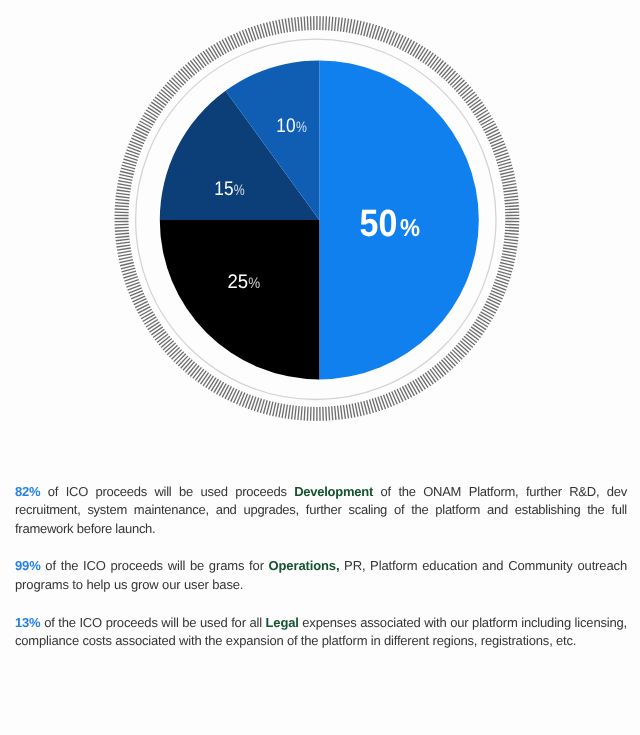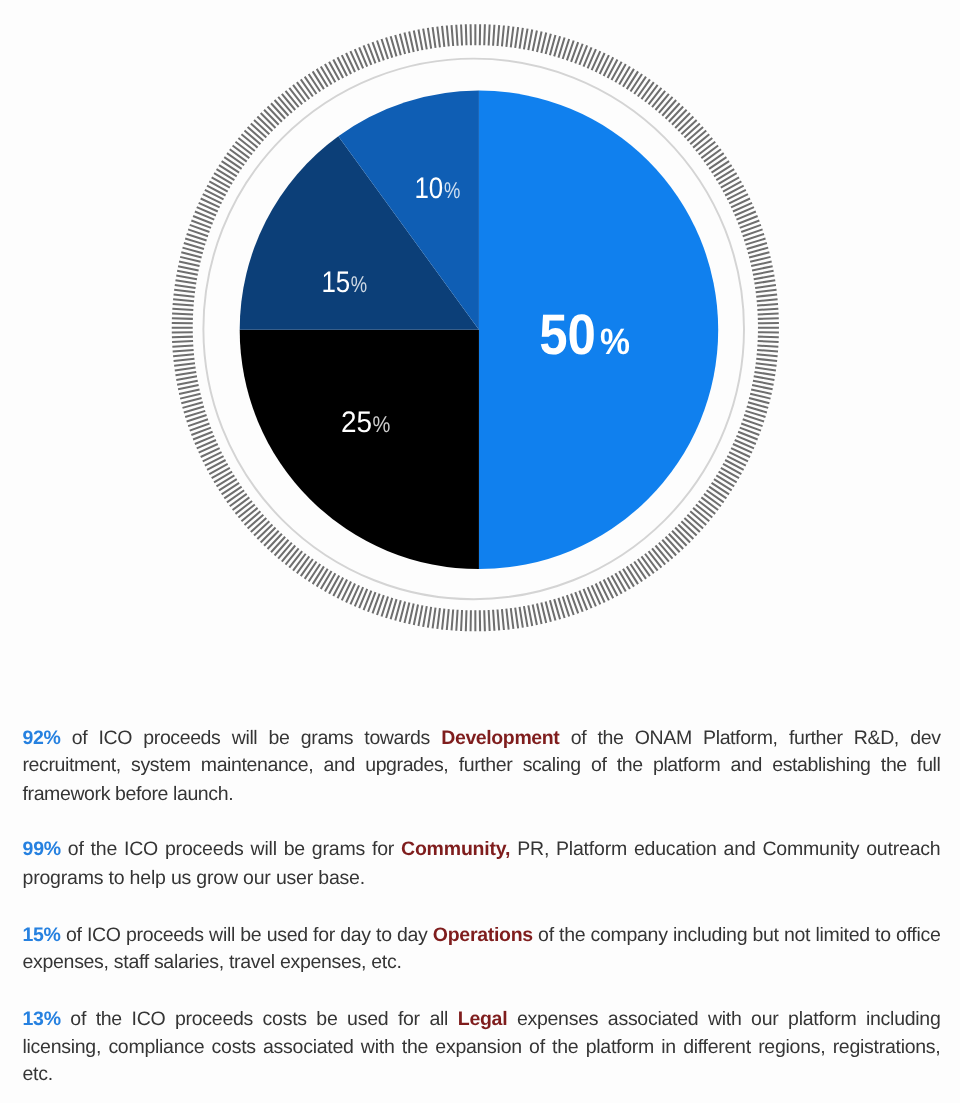--- a/index.html
+++ b/index.html
@@ -46,21 +46,21 @@
     font-size: 13px;
     line-height: 18.6px;
     color: #353535;
     letter-spacing: -0.255px;
     hyphens: manual;
     -webkit-hyphens: manual;
     text-align: justify;
   }
   .legend-item:last-child { margin-bottom: 0; }
   .pct { font-weight: bold; color: #2681e0; }
-  .term { font-weight: bold; color: #7f1d1d; }
+  .term { font-weight: bold; color: #14532d; }
 </style>
 </head>
 <body>
 
 <div id="page">
 
   <div id="chart-area">
     <svg id="pie-svg" width="640" height="455" viewBox="0 0 640 455">
       <g id="ring-layer">
           <path d="M316.90 30.10L316.90 16.10M319.86 30.12L320.08 16.12M322.82 30.19L323.26 16.20M325.77 30.31L326.43 16.32M328.73 30.47L329.61 16.50M331.68 30.68L332.78 16.72M334.63 30.94L335.95 17.00M337.57 31.24L339.11 17.32M340.51 31.59L342.27 17.70M343.45 31.98L345.42 18.12M346.37 32.42L348.56 18.59M349.29 32.91L351.70 19.11M352.20 33.44L354.83 19.69M355.11 34.01L357.94 20.31M358.00 34.64L361.05 20.97M360.88 35.31L364.15 21.69M363.75 36.02L367.23 22.46M366.61 36.78L370.31 23.27M369.46 37.58L373.37 24.14M372.30 38.43L376.41 25.05M375.12 39.32L379.45 26.01M377.93 40.26L382.46 27.01M380.72 41.24L385.46 28.07M383.49 42.26L388.44 29.17M386.25 43.33L391.41 30.31M389.00 44.44L394.36 31.51M391.72 45.60L397.28 32.75M394.43 46.79L400.19 34.03M397.12 48.03L403.08 35.36M399.78 49.31L405.94 36.74M402.43 50.63L408.79 38.16M405.06 52.00L411.61 39.63M407.66 53.40L414.41 41.14M410.24 54.85L417.18 42.69M412.80 56.34L419.93 44.29M415.34 57.86L422.65 45.93M417.85 59.43L425.35 47.61M420.34 61.03L428.02 49.33M422.80 62.68L430.67 51.10M425.23 64.36L433.28 52.91M427.64 66.08L435.87 54.75M430.02 67.84L438.43 56.64M432.37 69.63L440.95 58.57M434.70 71.47L443.45 60.54M436.99 73.34L445.91 62.55M439.26 75.24L448.35 64.59M441.49 77.18L450.75 66.68M443.70 79.15L453.12 68.80M445.87 81.16L455.45 70.96M448.01 83.21L457.75 73.15M450.12 85.28L460.02 75.38M452.19 87.39L462.25 77.65M454.24 89.53L464.44 79.95M456.25 91.70L466.60 82.28M458.22 93.91L468.72 84.65M460.16 96.14L470.81 87.05M462.06 98.41L472.85 89.49M463.93 100.70L474.86 91.95M465.77 103.03L476.83 94.45M467.56 105.38L478.76 96.97M469.32 107.76L480.65 99.53M471.04 110.17L482.49 102.12M472.72 112.60L484.30 104.73M474.37 115.06L486.07 107.38M475.97 117.55L487.79 110.05M477.54 120.06L489.47 112.75M479.06 122.60L491.11 115.47M480.55 125.16L492.71 118.22M482.00 127.74L494.26 120.99M483.40 130.34L495.77 123.79M484.77 132.97L497.24 126.61M486.09 135.62L498.66 129.46M487.37 138.28L500.04 132.32M488.61 140.97L501.37 135.21M489.80 143.68L502.65 138.12M490.96 146.40L503.89 141.04M492.07 149.15L505.09 143.99M493.14 151.91L506.23 146.96M494.16 154.68L507.33 149.94M495.14 157.47L508.39 152.94M496.08 160.28L509.39 155.95M496.97 163.10L510.35 158.99M497.82 165.94L511.26 162.03M498.62 168.79L512.13 165.09M499.38 171.65L512.94 168.17M500.09 174.52L513.71 171.25M500.76 177.40L514.43 174.35M501.39 180.29L515.09 177.46M501.96 183.20L515.71 180.57M502.49 186.11L516.29 183.70M502.98 189.03L516.81 186.84M503.42 191.95L517.28 189.98M503.81 194.89L517.70 193.13M504.16 197.83L518.08 196.29M504.46 200.77L518.40 199.45M504.72 203.72L518.68 202.62M504.93 206.67L518.90 205.79M505.09 209.63L519.08 208.97M505.21 212.58L519.20 212.14M505.28 215.54L519.28 215.32M505.30 218.50L519.30 218.50M505.28 221.46L519.28 221.68M505.21 224.42L519.20 224.86M505.09 227.37L519.08 228.03M504.93 230.33L518.90 231.21M504.72 233.28L518.68 234.38M504.46 236.23L518.40 237.55M504.16 239.17L518.08 240.71M503.81 242.11L517.70 243.87M503.42 245.05L517.28 247.02M502.98 247.97L516.81 250.16M502.49 250.89L516.29 253.30M501.96 253.80L515.71 256.43M501.39 256.71L515.09 259.54M500.76 259.60L514.43 262.65M500.09 262.48L513.71 265.75M499.38 265.35L512.94 268.83M498.62 268.21L512.13 271.91M497.82 271.06L511.26 274.97M496.97 273.90L510.35 278.01M496.08 276.72L509.39 281.05M495.14 279.53L508.39 284.06M494.16 282.32L507.33 287.06M493.14 285.09L506.23 290.04M492.07 287.85L505.09 293.01M490.96 290.60L503.89 295.96M489.80 293.32L502.65 298.88M488.61 296.03L501.37 301.79M487.37 298.72L500.04 304.68M486.09 301.38L498.66 307.54M484.77 304.03L497.24 310.39M483.40 306.66L495.77 313.21M482.00 309.26L494.26 316.01M480.55 311.84L492.71 318.78M479.06 314.40L491.11 321.53M477.54 316.94L489.47 324.25M475.97 319.45L487.79 326.95M474.37 321.94L486.07 329.62M472.72 324.40L484.30 332.27M471.04 326.83L482.49 334.88M469.32 329.24L480.65 337.47M467.56 331.62L478.76 340.03M465.77 333.97L476.83 342.55M463.93 336.30L474.86 345.05M462.06 338.59L472.85 347.51M460.16 340.86L470.81 349.95M458.22 343.09L468.72 352.35M456.25 345.30L466.60 354.72M454.24 347.47L464.44 357.05M452.19 349.61L462.25 359.35M450.12 351.72L460.02 361.62M448.01 353.79L457.75 363.85M445.87 355.84L455.45 366.04M443.70 357.85L453.12 368.20M441.49 359.82L450.75 370.32M439.26 361.76L448.35 372.41M436.99 363.66L445.91 374.45M434.70 365.53L443.45 376.46M432.37 367.37L440.95 378.43M430.02 369.16L438.43 380.36M427.64 370.92L435.87 382.25M425.23 372.64L433.28 384.09M422.80 374.32L430.67 385.90M420.34 375.97L428.02 387.67M417.85 377.57L425.35 389.39M415.34 379.14L422.65 391.07M412.80 380.66L419.93 392.71M410.24 382.15L417.18 394.31M407.66 383.60L414.41 395.86M405.06 385.00L411.61 397.37M402.43 386.37L408.79 398.84M399.78 387.69L405.94 400.26M397.12 388.97L403.08 401.64M394.43 390.21L400.19 402.97M391.72 391.40L397.28 404.25M389.00 392.56L394.36 405.49M386.25 393.67L391.41 406.69M383.49 394.74L388.44 407.83M380.72 395.76L385.46 408.93M377.93 396.74L382.46 409.99M375.12 397.68L379.45 410.99M372.30 398.57L376.41 411.95M369.46 399.42L373.37 412.86M366.61 400.22L370.31 413.73M363.75 400.98L367.23 414.54M360.88 401.69L364.15 415.31M358.00 402.36L361.05 416.03M355.11 402.99L357.94 416.69M352.20 403.56L354.83 417.31M349.29 404.09L351.70 417.89M346.37 404.58L348.56 418.41M343.45 405.02L345.42 418.88M340.51 405.41L342.27 419.30M337.57 405.76L339.11 419.68M334.63 406.06L335.95 420.00M331.68 406.32L332.78 420.28M328.73 406.53L329.61 420.50M325.77 406.69L326.43 420.68M322.82 406.81L323.26 420.80M319.86 406.88L320.08 420.88M316.90 406.90L316.90 420.90M313.94 406.88L313.72 420.88M310.98 406.81L310.54 420.80M308.03 406.69L307.37 420.68M305.07 406.53L304.19 420.50M302.12 406.32L301.02 420.28M299.17 406.06L297.85 420.00M296.23 405.76L294.69 419.68M293.29 405.41L291.53 419.30M290.35 405.02L288.38 418.88M287.43 404.58L285.24 418.41M284.51 404.09L282.10 417.89M281.60 403.56L278.97 417.31M278.69 402.99L275.86 416.69M275.80 402.36L272.75 416.03M272.92 401.69L269.65 415.31M270.05 400.98L266.57 414.54M267.19 400.22L263.49 413.73M264.34 399.42L260.43 412.86M261.50 398.57L257.39 411.95M258.68 397.68L254.35 410.99M255.87 396.74L251.34 409.99M253.08 395.76L248.34 408.93M250.31 394.74L245.36 407.83M247.55 393.67L242.39 406.69M244.80 392.56L239.44 405.49M242.08 391.40L236.52 404.25M239.37 390.21L233.61 402.97M236.68 388.97L230.72 401.64M234.02 387.69L227.86 400.26M231.37 386.37L225.01 398.84M228.74 385.00L222.19 397.37M226.14 383.60L219.39 395.86M223.56 382.15L216.62 394.31M221.00 380.66L213.87 392.71M218.46 379.14L211.15 391.07M215.95 377.57L208.45 389.39M213.46 375.97L205.78 387.67M211.00 374.32L203.13 385.90M208.57 372.64L200.52 384.09M206.16 370.92L197.93 382.25M203.78 369.16L195.37 380.36M201.43 367.37L192.85 378.43M199.10 365.53L190.35 376.46M196.81 363.66L187.89 374.45M194.54 361.76L185.45 372.41M192.31 359.82L183.05 370.32M190.10 357.85L180.68 368.20M187.93 355.84L178.35 366.04M185.79 353.79L176.05 363.85M183.68 351.72L173.78 361.62M181.61 349.61L171.55 359.35M179.56 347.47L169.36 357.05M177.55 345.30L167.20 354.72M175.58 343.09L165.08 352.35M173.64 340.86L162.99 349.95M171.74 338.59L160.95 347.51M169.87 336.30L158.94 345.05M168.03 333.97L156.97 342.55M166.24 331.62L155.04 340.03M164.48 329.24L153.15 337.47M162.76 326.83L151.31 334.88M161.08 324.40L149.50 332.27M159.43 321.94L147.73 329.62M157.83 319.45L146.01 326.95M156.26 316.94L144.33 324.25M154.74 314.40L142.69 321.53M153.25 311.84L141.09 318.78M151.80 309.26L139.54 316.01M150.40 306.66L138.03 313.21M149.03 304.03L136.56 310.39M147.71 301.38L135.14 307.54M146.43 298.72L133.76 304.68M145.19 296.03L132.43 301.79M144.00 293.32L131.15 298.88M142.84 290.60L129.91 295.96M141.73 287.85L128.71 293.01M140.66 285.09L127.57 290.04M139.64 282.32L126.47 287.06M138.66 279.53L125.41 284.06M137.72 276.72L124.41 281.05M136.83 273.90L123.45 278.01M135.98 271.06L122.54 274.97M135.18 268.21L121.67 271.91M134.42 265.35L120.86 268.83M133.71 262.48L120.09 265.75M133.04 259.60L119.37 262.65M132.41 256.71L118.71 259.54M131.84 253.80L118.09 256.43M131.31 250.89L117.51 253.30M130.82 247.97L116.99 250.16M130.38 245.05L116.52 247.02M129.99 242.11L116.10 243.87M129.64 239.17L115.72 240.71M129.34 236.23L115.40 237.55M129.08 233.28L115.12 234.38M128.87 230.33L114.90 231.21M128.71 227.37L114.72 228.03M128.59 224.42L114.60 224.86M128.52 221.46L114.52 221.68M128.50 218.50L114.50 218.50M128.52 215.54L114.52 215.32M128.59 212.58L114.60 212.14M128.71 209.63L114.72 208.97M128.87 206.67L114.90 205.79M129.08 203.72L115.12 202.62M129.34 200.77L115.40 199.45M129.64 197.83L115.72 196.29M129.99 194.89L116.10 193.13M130.38 191.95L116.52 189.98M130.82 189.03L116.99 186.84M131.31 186.11L117.51 183.70M131.84 183.20L118.09 180.57M132.41 180.29L118.71 177.46M133.04 177.40L119.37 174.35M133.71 174.52L120.09 171.25M134.42 171.65L120.86 168.17M135.18 168.79L121.67 165.09M135.98 165.94L122.54 162.03M136.83 163.10L123.45 158.99M137.72 160.28L124.41 155.95M138.66 157.47L125.41 152.94M139.64 154.68L126.47 149.94M140.66 151.91L127.57 146.96M141.73 149.15L128.71 143.99M142.84 146.40L129.91 141.04M144.00 143.68L131.15 138.12M145.19 140.97L132.43 135.21M146.43 138.28L133.76 132.32M147.71 135.62L135.14 129.46M149.03 132.97L136.56 126.61M150.40 130.34L138.03 123.79M151.80 127.74L139.54 120.99M153.25 125.16L141.09 118.22M154.74 122.60L142.69 115.47M156.26 120.06L144.33 112.75M157.83 117.55L146.01 110.05M159.43 115.06L147.73 107.38M161.08 112.60L149.50 104.73M162.76 110.17L151.31 102.12M164.48 107.76L153.15 99.53M166.24 105.38L155.04 96.97M168.03 103.03L156.97 94.45M169.87 100.70L158.94 91.95M171.74 98.41L160.95 89.49M173.64 96.14L162.99 87.05M175.58 93.91L165.08 84.65M177.55 91.70L167.20 82.28M179.56 89.53L169.36 79.95M181.61 87.39L171.55 77.65M183.68 85.28L173.78 75.38M185.79 83.21L176.05 73.15M187.93 81.16L178.35 70.96M190.10 79.15L180.68 68.80M192.31 77.18L183.05 66.68M194.54 75.24L185.45 64.59M196.81 73.34L187.89 62.55M199.10 71.47L190.35 60.54M201.43 69.63L192.85 58.57M203.78 67.84L195.37 56.64M206.16 66.08L197.93 54.75M208.57 64.36L200.52 52.91M211.00 62.68L203.13 51.10M213.46 61.03L205.78 49.33M215.95 59.43L208.45 47.61M218.46 57.86L211.15 45.93M221.00 56.34L213.87 44.29M223.56 54.85L216.62 42.69M226.14 53.40L219.39 41.14M228.74 52.00L222.19 39.63M231.37 50.63L225.01 38.16M234.02 49.31L227.86 36.74M236.68 48.03L230.72 35.36M239.37 46.79L233.61 34.03M242.08 45.60L236.52 32.75M244.80 44.44L239.44 31.51M247.55 43.33L242.39 30.31M250.31 42.26L245.36 29.17M253.08 41.24L248.34 28.07M255.87 40.26L251.34 27.01M258.68 39.32L254.35 26.01M261.50 38.43L257.39 25.05M264.34 37.58L260.43 24.14M267.19 36.78L263.49 23.27M270.05 36.02L266.57 22.46M272.92 35.31L269.65 21.69M275.80 34.64L272.75 20.97M278.69 34.01L275.86 20.31M281.60 33.44L278.97 19.69M284.51 32.91L282.10 19.11M287.43 32.42L285.24 18.59M290.35 31.98L288.38 18.12M293.29 31.59L291.53 17.70M296.23 31.24L294.69 17.32M299.17 30.94L297.85 17.00M302.12 30.68L301.02 16.72M305.07 30.47L304.19 16.50M308.03 30.31L307.37 16.32M310.98 30.19L310.54 16.20M313.94 30.12L313.72 16.12" stroke="#6e6e6e" stroke-width="1.35" fill="none"></path>
@@ -89,30 +89,27 @@
             <text x="276.3" y="131.7" textLength="19.2" lengthAdjust="spacingAndGlyphs" font-family="&quot;Liberation Sans&quot;, sans-serif" font-size="19.8" font-weight="normal" fill="#ffffff" class="slice-label">10</text>
             <text x="296" y="131.7" textLength="10.9" lengthAdjust="spacingAndGlyphs" font-family="&quot;Liberation Sans&quot;, sans-serif" font-size="15.2" font-weight="normal" fill="#ffffff" fill-opacity="0.8" class="slice-label">%</text>
           </g>
         </g>
     </svg>
   </div>
 
   <div id="legend">
 
     <p class="legend-item" style="letter-spacing: -0.26px;">
-      <span class="pct">92%</span><span> of ICO proceeds will be grams towards </span><span class="term">Development</span><span> of the ONAM Platform, further R&amp;D, dev recruitment, system maintenance, and upgrades, further scaling of the platform and establishing the full framework before launch.</span>
+      <span class="pct">82%</span><span> of ICO proceeds will be used proceeds </span><span class="term">Development</span><span> of the ONAM Platform, further R&amp;D, dev recruitment, system maintenance, and upgrades, further scaling of the platform and establishing the full framework before launch.</span>
     </p>
 
     <p class="legend-item" style="letter-spacing: -0.13px;">
-      <span class="pct">99%</span><span> of the ICO proceeds will be grams for </span><span class="term">Community,</span><span> PR, Platform education and Community outreach pro­grams to help us grow our user base.</span>
+      <span class="pct">99%</span><span> of the ICO proceeds will be grams for </span><span class="term">Operations,</span><span> PR, Platform education and Community outreach pro­grams to help us grow our user base.</span>
     </p>
 
-    <p class="legend-item" style="letter-spacing: -0.2px;">
-      <span class="pct">15%</span><span> of ICO proceeds will be used for day to day </span><span class="term">Operations</span><span> of the company including but not limited to office expenses, staff salaries, travel expenses, etc.</span>
-    </p>
 
     <p class="legend-item" style="letter-spacing: -0.18px;">
-      <span class="pct">13%</span><span> of the ICO proceeds costs be used for all </span><span class="term">Legal</span><span> expenses associated with our platform including licensing, compliance costs associated with the expansion of the platform in different regions, registrations, etc.</span>
+      <span class="pct">13%</span><span> of the ICO proceeds will be used for all </span><span class="term">Legal</span><span> expenses associated with our platform including licensing, compliance costs associated with the expansion of the platform in different regions, registrations, etc.</span>
     </p>
 
   </div>
 
 </div>
 
 </body></html>

